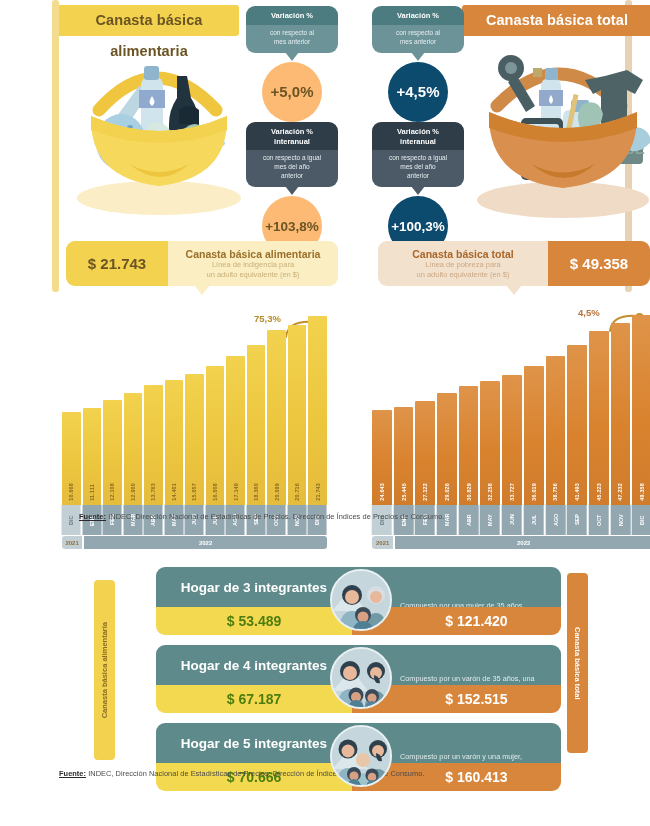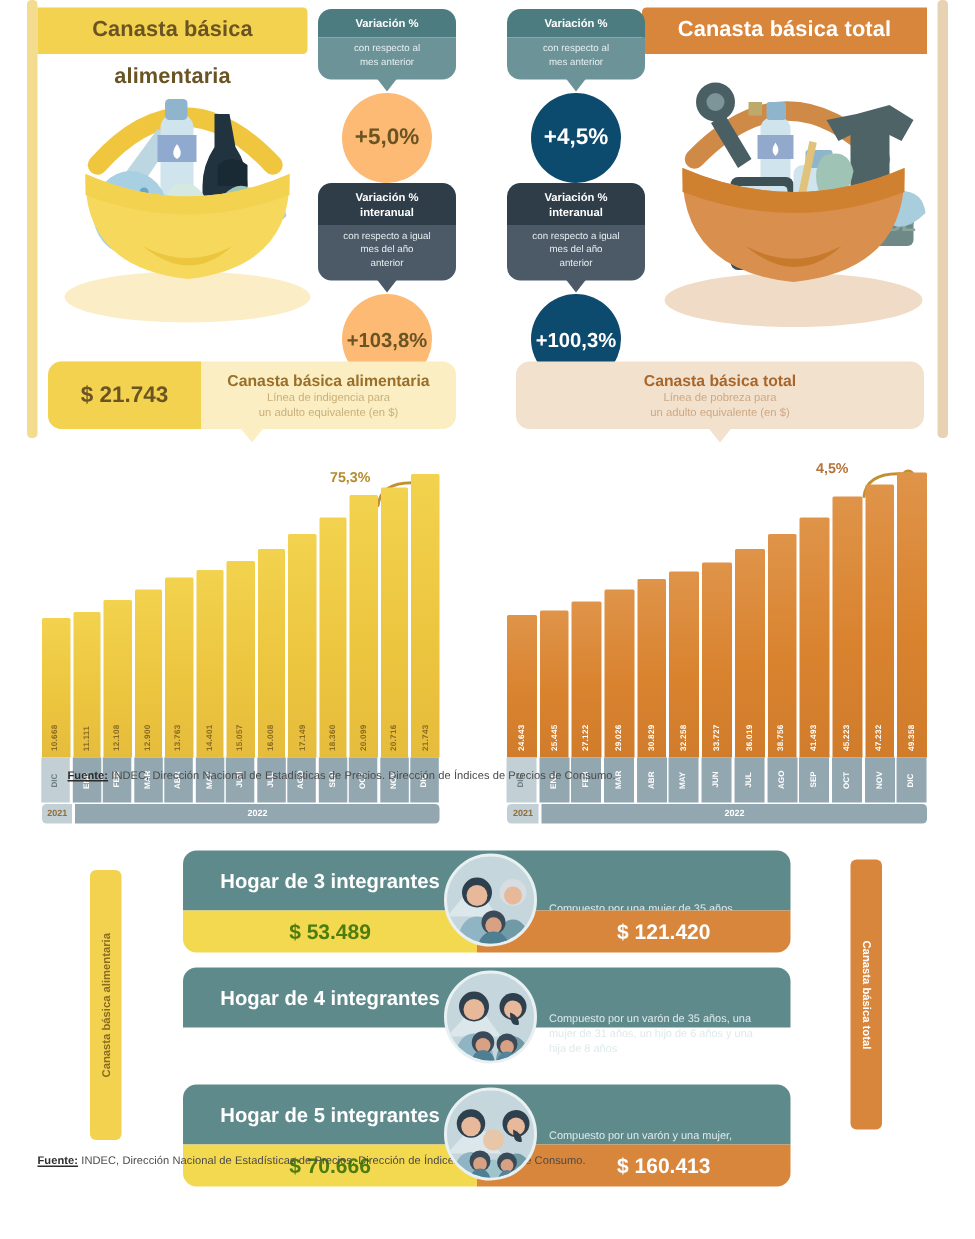--- a/index.html
+++ b/index.html
@@ -6,21 +6,21 @@
   * { box-sizing: border-box; }
   html, body { margin:0; padding:0; }
   body {
     width: 650px; height: 826px;
     background: #ffffff;
     font-family: "Liberation Sans", sans-serif;
     color: #3c3c3c;
     position: relative;
     overflow: hidden;
   }
-  .page { position: relative; width: 650px; height: 826px; }
+  .page { position: relative; width: 650px; height: 826px; padding-left: 34px; }
 
   
   .top { position:relative; height: 300px; }
 
   .panel-left-rail {
     position:absolute; left:18px; top:0; width:7px; height:292px;
     background:#f3dc8e; border-radius:3px;
   }
   .panel-right-rail {
     position:absolute; right:18px; top:0; width:7px; height:292px;
@@ -305,20 +305,21 @@
 
     <div class="sumbar sum-cba">
       <div class="amount">$ 21.743</div>
       <div class="labels">
         <div class="lbl-main">Canasta básica alimentaria</div>
         <div class="lbl-sub">Línea de indigencia para<br>un adulto equivalente (en $)</div>
       </div>
     </div>
 
     <div class="sumbar sum-cbt">
+      <div class="amount">$ 49.358</div>
       <div class="labels">
         <div class="lbl-main">Canasta básica total</div>
         <div class="lbl-sub">Línea de pobreza para<br>un adulto equivalente (en $)</div>
       </div>
     </div>
   </div>
 
   <div class="charts">
 
     <div class="chart chart-cba">
@@ -545,20 +546,24 @@
               <circle cx="31" cy="44" r="8" fill="#3a4a58"></circle>
               <circle cx="31" cy="46" r="5.5" fill="#d9a184"></circle>
               <path d="M20 62 q2 -12 11 -12 q9 0 11 12 Z" fill="#4f7f93"></path>
             </svg>
           </div>
         </div>
         <div class="hh-row hh-r2">
           <div class="hh-top">
             <div class="name">Hogar de 4 integrantes</div>
             <div class="desc">Compuesto por un varón de 35 años, una<br>mujer de 31 años, un hijo de 6 años y una<br>hija de 8 años</div>
+          </div>
+          <div class="hh-bot">
+            <div class="v-left">$ 67.187</div>
+            <div class="v-right">$ 152.515</div>
           </div>
           <div class="hh-photo">
             <svg viewBox="0 0 62 62" width="62" height="62">
               <rect width="62" height="62" fill="#c5d6dd"></rect>
               <path d="M0 42 L20 20 L36 42 Z" fill="#dbe7ea"></path>
               <circle cx="18" cy="22" r="10" fill="#2e3f4d"></circle>
               <circle cx="18" cy="24" r="7" fill="#e8b89a"></circle>
               <path d="M4 62 q2 -22 14 -22 q12 0 14 22 Z" fill="#8fb4c4"></path>
               <circle cx="44" cy="22" r="9" fill="#2e3f4d"></circle>
               <circle cx="44" cy="24" r="6" fill="#e8b89a"></circle>

